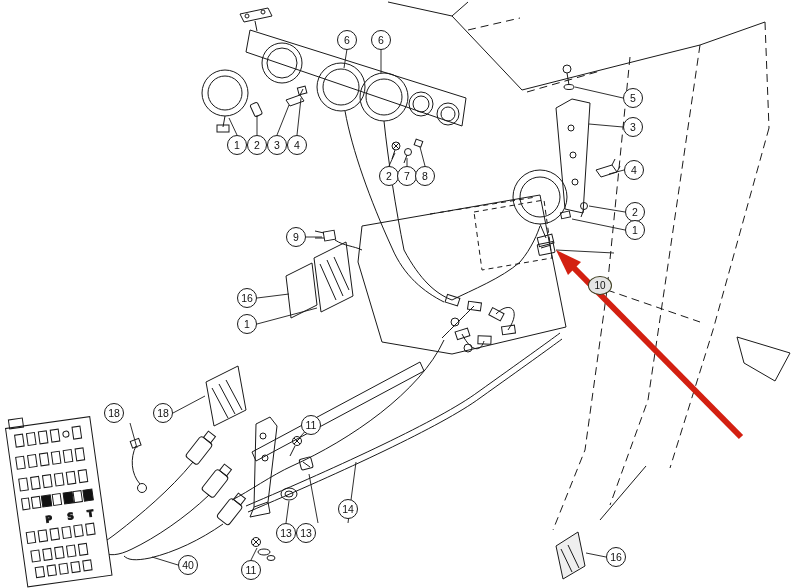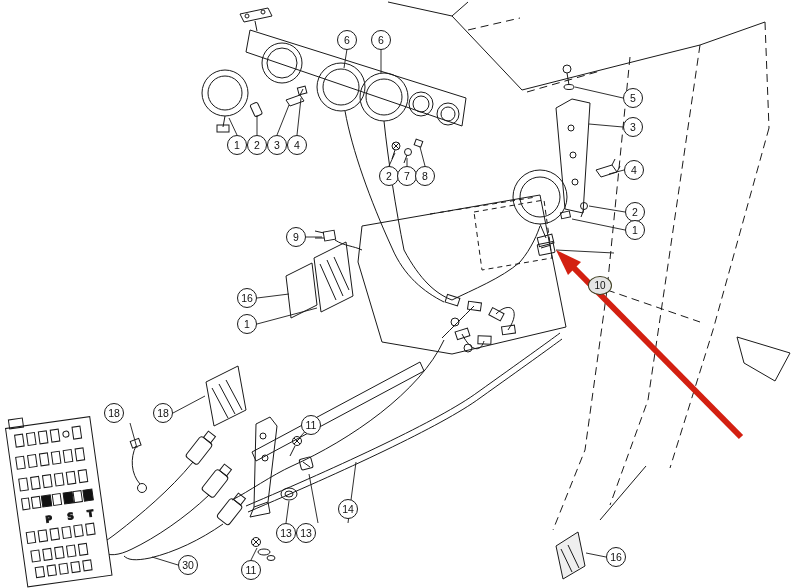--- a/index.html
+++ b/index.html
@@ -291,16 +291,16 @@
   <div class="callout" style="left:286px;top:227px">9</div>
   <div class="callout" style="left:237px;top:288px">16</div>
   <div class="callout" style="left:237px;top:314px">1</div>
   <div class="callout" style="left:104px;top:403px">18</div>
   <div class="callout" style="left:153px;top:403px">18</div>
   <div class="callout" style="left:301px;top:415px">11</div>
   <div class="callout" style="left:276px;top:523px">13</div>
   <div class="callout" style="left:296px;top:523px">13</div>
   <div class="callout" style="left:338px;top:499px">14</div>
   <div class="callout" style="left:241px;top:560px">11</div>
-  <div class="callout" style="left:178px;top:555px">30</div>
+  <div class="callout" style="left:178px;top:555px">40</div>
   <div class="callout" style="left:606px;top:547px">16</div>
 
 </div>
 
 </body></html>

